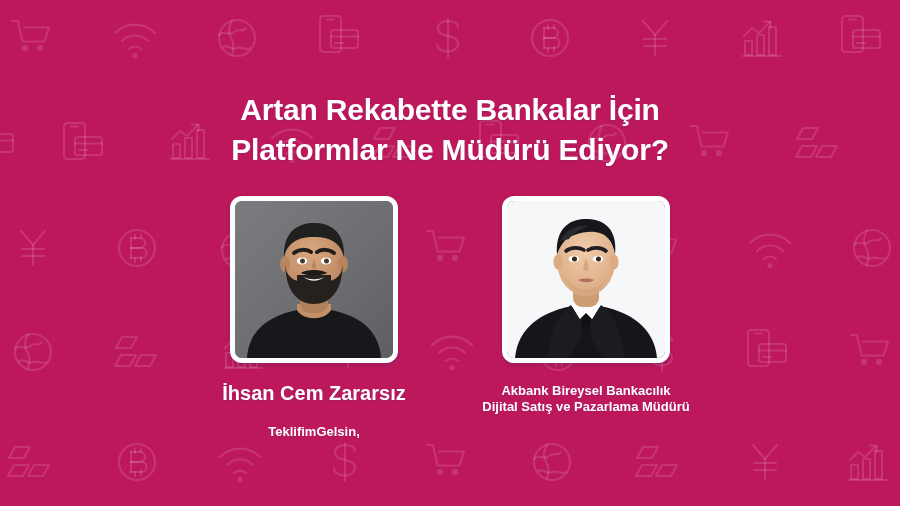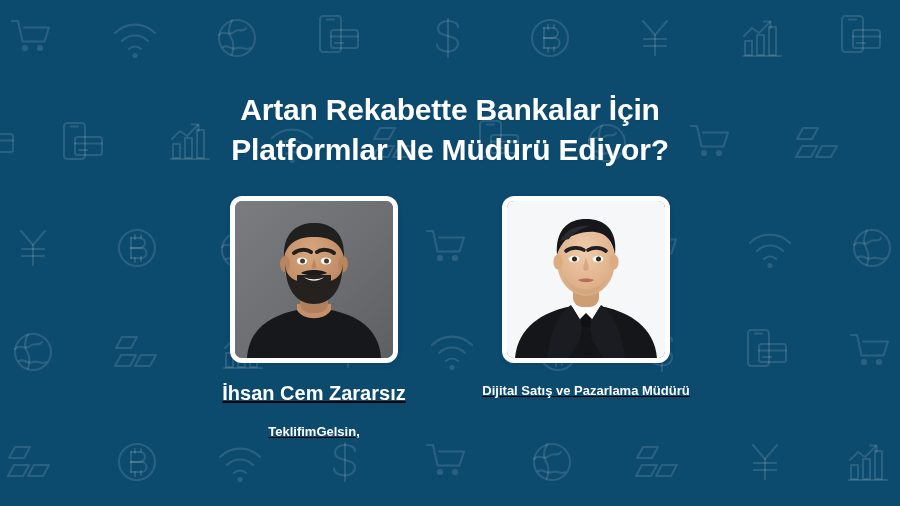--- a/index.html
+++ b/index.html
@@ -35,21 +35,20 @@
     z-index:5;
   }
   #title .tline{display:block;}
 
   
   #speakers{
     position:absolute;left:0;right:0;top:196px;
     display:flex;justify-content:center;align-items:flex-start;
     gap:102px;
     z-index:5;
-    text-decoration:underline;
   }
   .speaker{width:170px;display:flex;flex-direction:column;align-items:center;}
 
   .photo-frame{
     width:158px;height:157px;
     border:5px solid #ffffff;
     border-radius:12px;
     overflow:hidden;
     background:#6e7074;
     box-shadow:0 2px 5px rgba(0,55,95,.22);
@@ -68,21 +67,21 @@
     margin-top:20px;
     color:#ffffff;font-weight:bold;font-size:13px;line-height:16px;
     text-align:center;white-space:nowrap;
     text-shadow:0 1px 1px rgba(0,60,105,.15);
   }
   .sp-role span{display:block;}
 </style>
 </head>
 <body>
 
-<div id="stage" style="background: #0c4a6e;">
+<div id="stage" style="background: #be185d;">
 
   <div id="pattern">
     <svg viewBox="0 0 900 506" xmlns="http://www.w3.org/2000/svg">
       <defs>
 
         <g id="ic-cart">
           <path class="pat-ico" d="M-21,-17 h6 l4.5,20.5 h22 l4.5,-14 h-25" style="stroke: rgb(255, 255, 255); stroke-opacity: 0.13;"></path>
           <circle class="pat-ico-f" cx="-8" cy="10" r="3.1" style="fill: rgb(255, 255, 255); fill-opacity: 0.13;"></circle>
           <circle class="pat-ico-f" cx="7" cy="10" r="3.1" style="fill: rgb(255, 255, 255); fill-opacity: 0.13;"></circle>
         </g>
@@ -317,18 +316,19 @@
               <path d="M79,56 C77,64 74,69 79,70 C84,69 81,64 79,56" fill="#c28f66" opacity=".5"></path>
 
               <path d="M71,79 C75,77 83,77 87,79 C83,82 75,82 71,79 Z" fill="#b5705d"></path>
 
               <path d="M56,68 C58,84 68,93 79,93 C90,93 100,84 102,68 C100,82 91,88 79,88 C67,88 58,82 56,68 Z" fill="#c99a72" opacity=".35"></path>
             </g>
           </svg>
         </div>
       </div>
       <div class="sp-role">
+        <span>Akbank Bireysel Bankacılık</span>
         <span>Dijital Satış ve Pazarlama Müdürü</span>
       </div>
     </div>
 
   </div>
 </div>
 
 </body></html>

